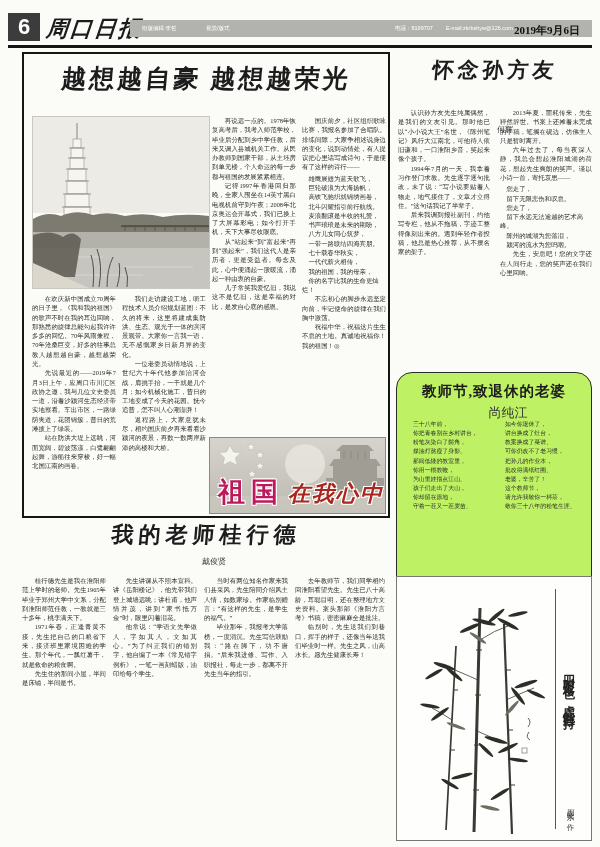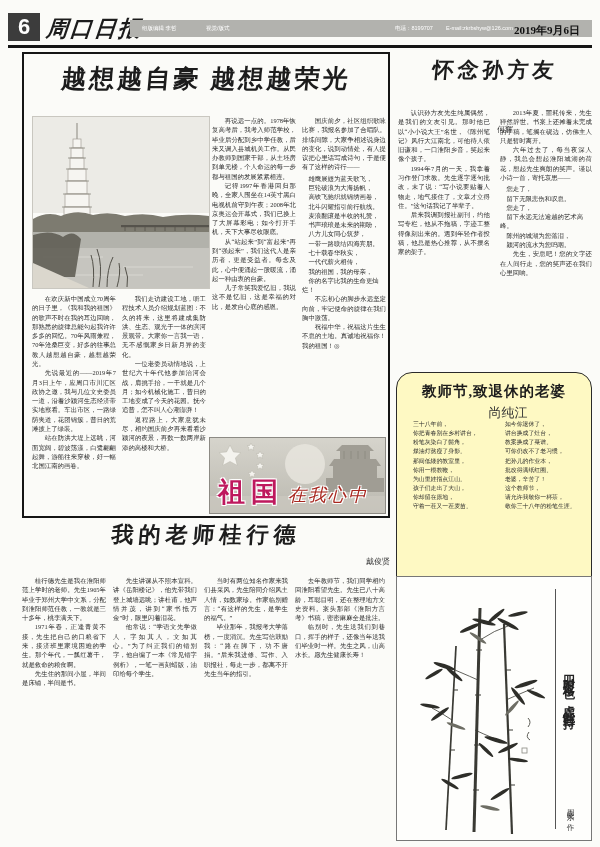--- a/index.html
+++ b/index.html
@@ -32,44 +32,44 @@
   
   .mainbox{position:absolute;left:22px;top:52px;width:368px;height:466px;border:2px solid #151515;box-sizing:border-box;}
   .main-title{position:absolute;left:0;top:8px;width:100%;text-align:center;font-size:25px;
               letter-spacing:3px;white-space:nowrap;}
   .main-byline{left:0;top:46px;width:100%;}
   .photo{position:absolute;left:8px;top:62px;width:178px;height:173px;border:1px solid #c9c7c0;box-sizing:border-box;}
   .banner{position:absolute;left:185px;top:383px;width:177px;height:77px;border:1px solid #8c8a84;box-sizing:border-box;overflow:hidden;}
   .banner-words{position:absolute;left:8px;bottom:3px;white-space:nowrap;}
   .banner-zuguo{font-size:27px;font-weight:900;color:#be185d;letter-spacing:6px;
                 text-shadow:-1px -1px 0 #fff,1px -1px 0 #fff,-1px 1px 0 #fff,1px 1px 0 #fff;}
-  .banner-rest{font-size:18px;font-weight:normal;font-style:italic;color:#a8271f;letter-spacing:2px;
+  .banner-rest{font-size:22px;font-weight:bold;font-style:italic;color:#a8271f;letter-spacing:2px;
                text-shadow:-1px -1px 0 #fff,1px -1px 0 #fff,-1px 1px 0 #fff,1px 1px 0 #fff;}
 
   
   .mem-title{position:absolute;left:398px;top:56px;width:194px;text-align:center;font-size:21px;letter-spacing:4px;}
   .teachersbox{position:absolute;left:396px;top:372px;width:196px;height:228px;border:1.5px solid #2a2a2a;
-               border-radius:16px;box-sizing:border-box;background:#fef9c3;}
+               border-radius:16px;box-sizing:border-box;background:#bef264;}
   .tbox-title{position:absolute;left:0;top:9px;width:100%;text-align:center;font-size:14.5px;font-weight:bold;letter-spacing:1px;}
   .tbox-byline{left:14px;top:31px;width:100%;font-size:13px;}
   .tbox-col{position:absolute;top:47px;width:86px;height:134px;font-size:5.9px;line-height:1.55;overflow:hidden;color:#2b2b2b;}
   .tbox-col p{margin:0;text-indent:1em;}
 
   
   .paintbox{position:absolute;left:396px;top:576px;width:196px;height:265px;border:1px solid #777;
             box-sizing:border-box;background:#fefefc;}
   .vrule{position:absolute;left:158px;top:12px;width:1px;height:240px;background:#555;}
   .vcaption{position:absolute;left:163px;top:88px;height:150px;writing-mode:vertical-rl;text-orientation:upright;
             font-size:12px;font-weight:bold;letter-spacing:3px;color:#222;}
   .vcredit{position:absolute;left:168px;top:226px;height:34px;writing-mode:vertical-rl;text-orientation:upright;
            font-size:7.5px;color:#333;letter-spacing:2px;}
 
   
   .bot-title{position:absolute;left:22px;top:520px;width:368px;text-align:center;font-size:22px;letter-spacing:5px;}
-  .bot-byline{left:22px;top:556px;width:368px;text-align:right;}
+  .bot-byline{left:30px;top:556px;width:368px;}
 </style>
 </head>
 <body>
 
 <div class="page">
 
   <div class="pagenum">6</div>
   <div class="masthead calligraphy">周口日报</div>
   <div class="graybar"></div>
   <span class="bartext" style="left:142px;">组版编辑 李哲</span>

